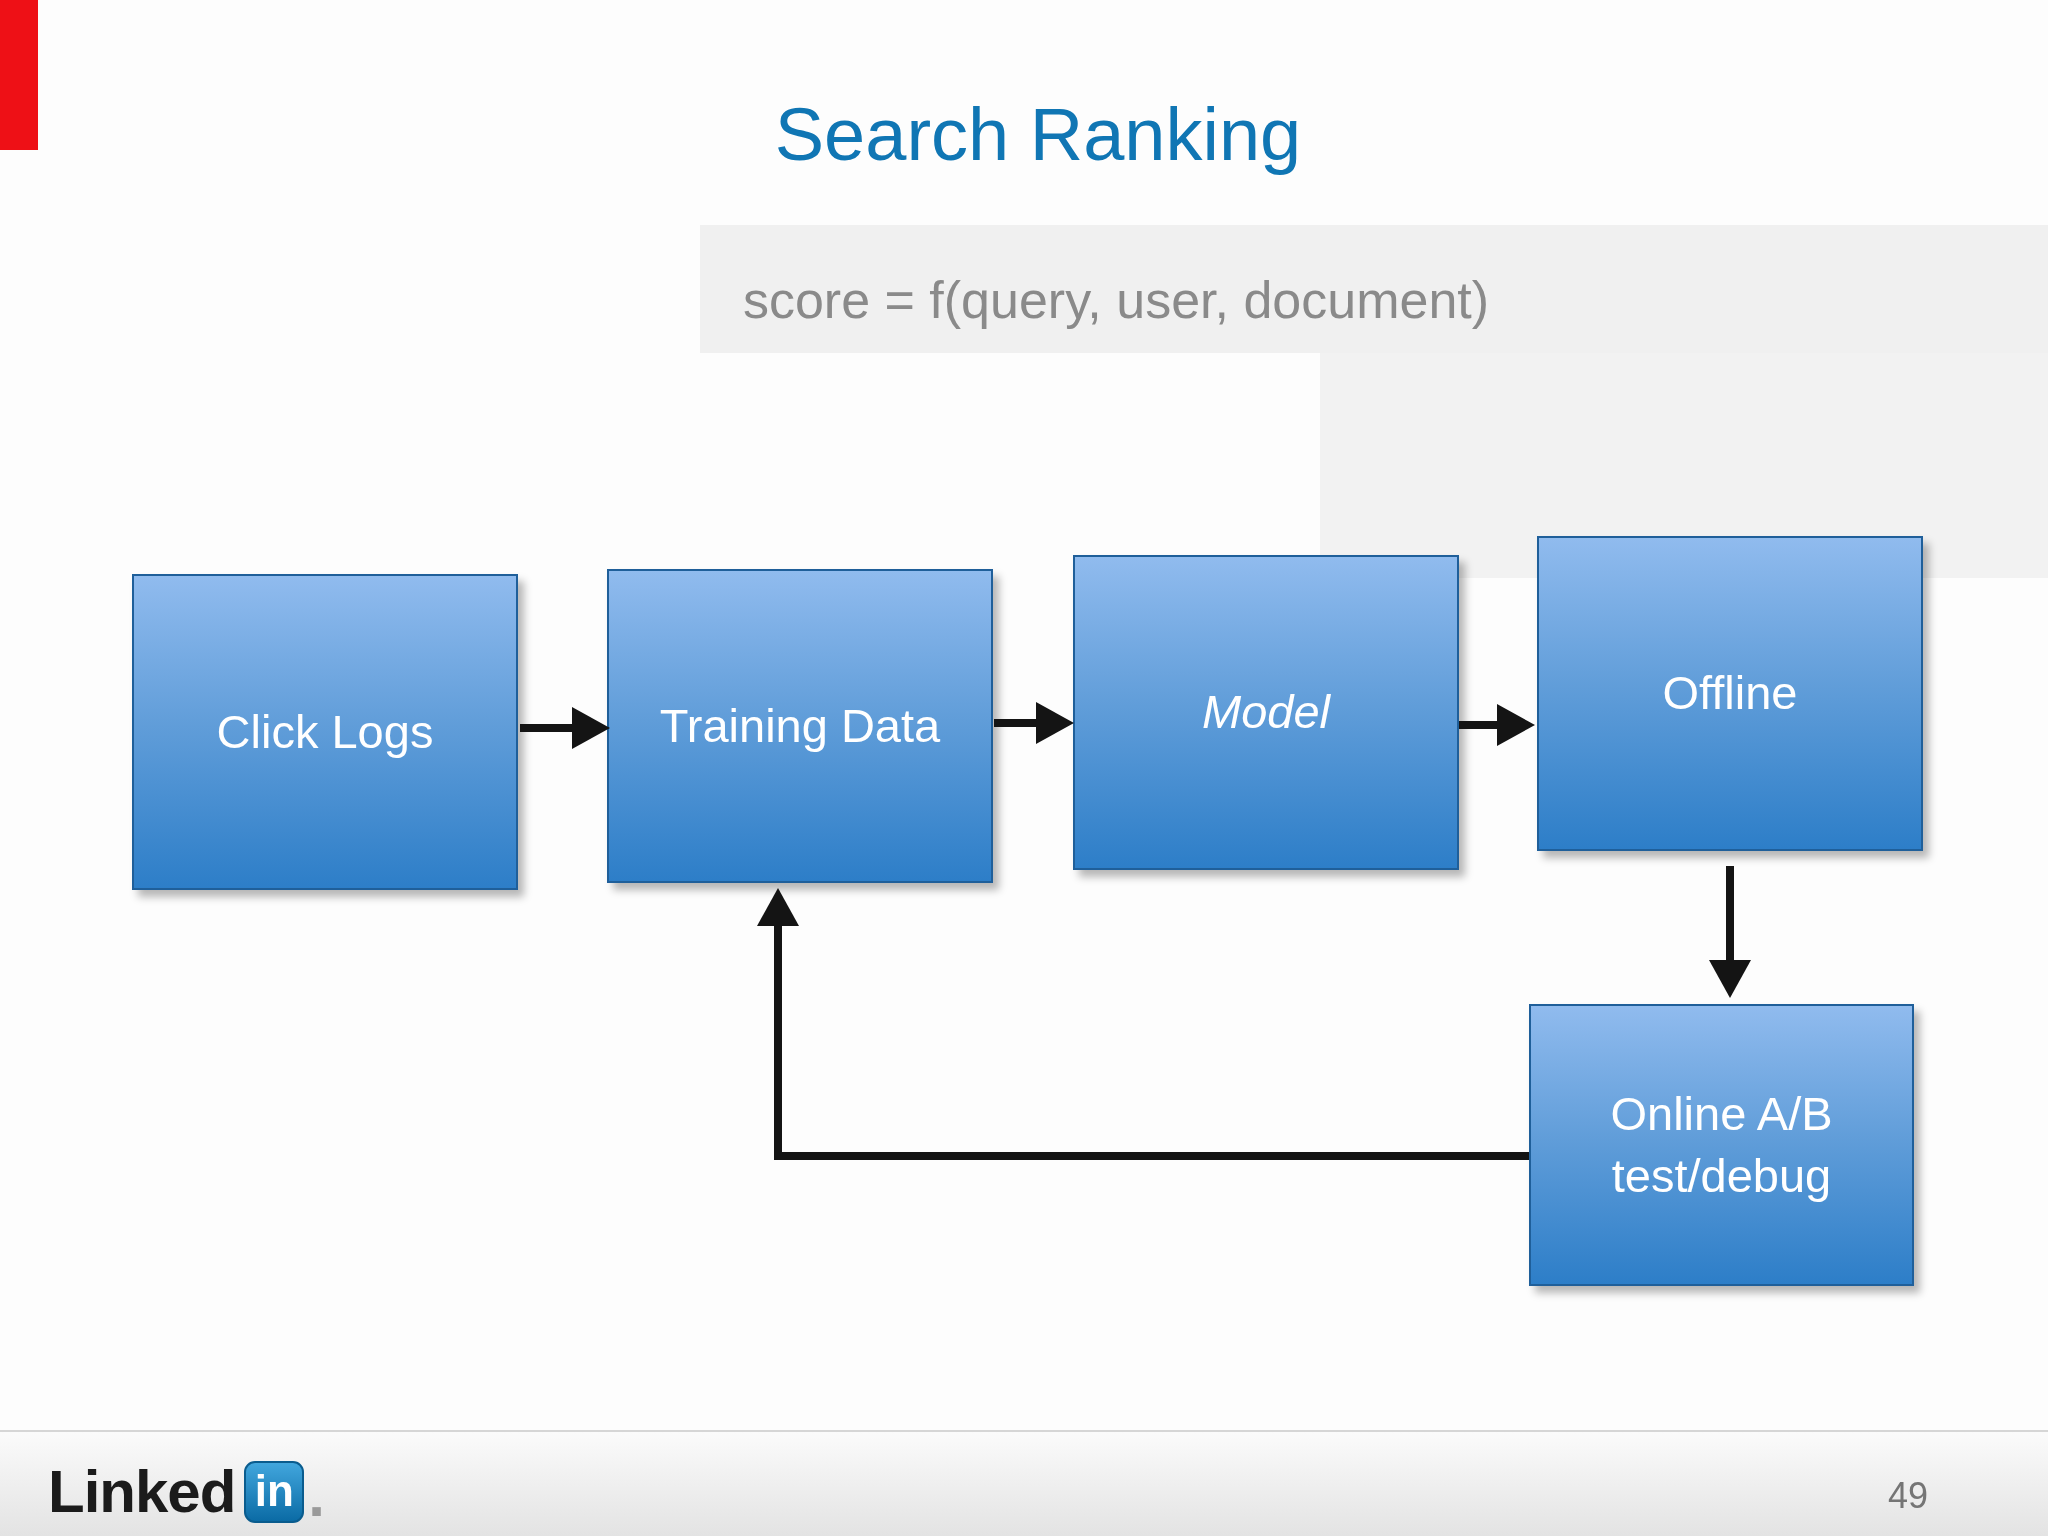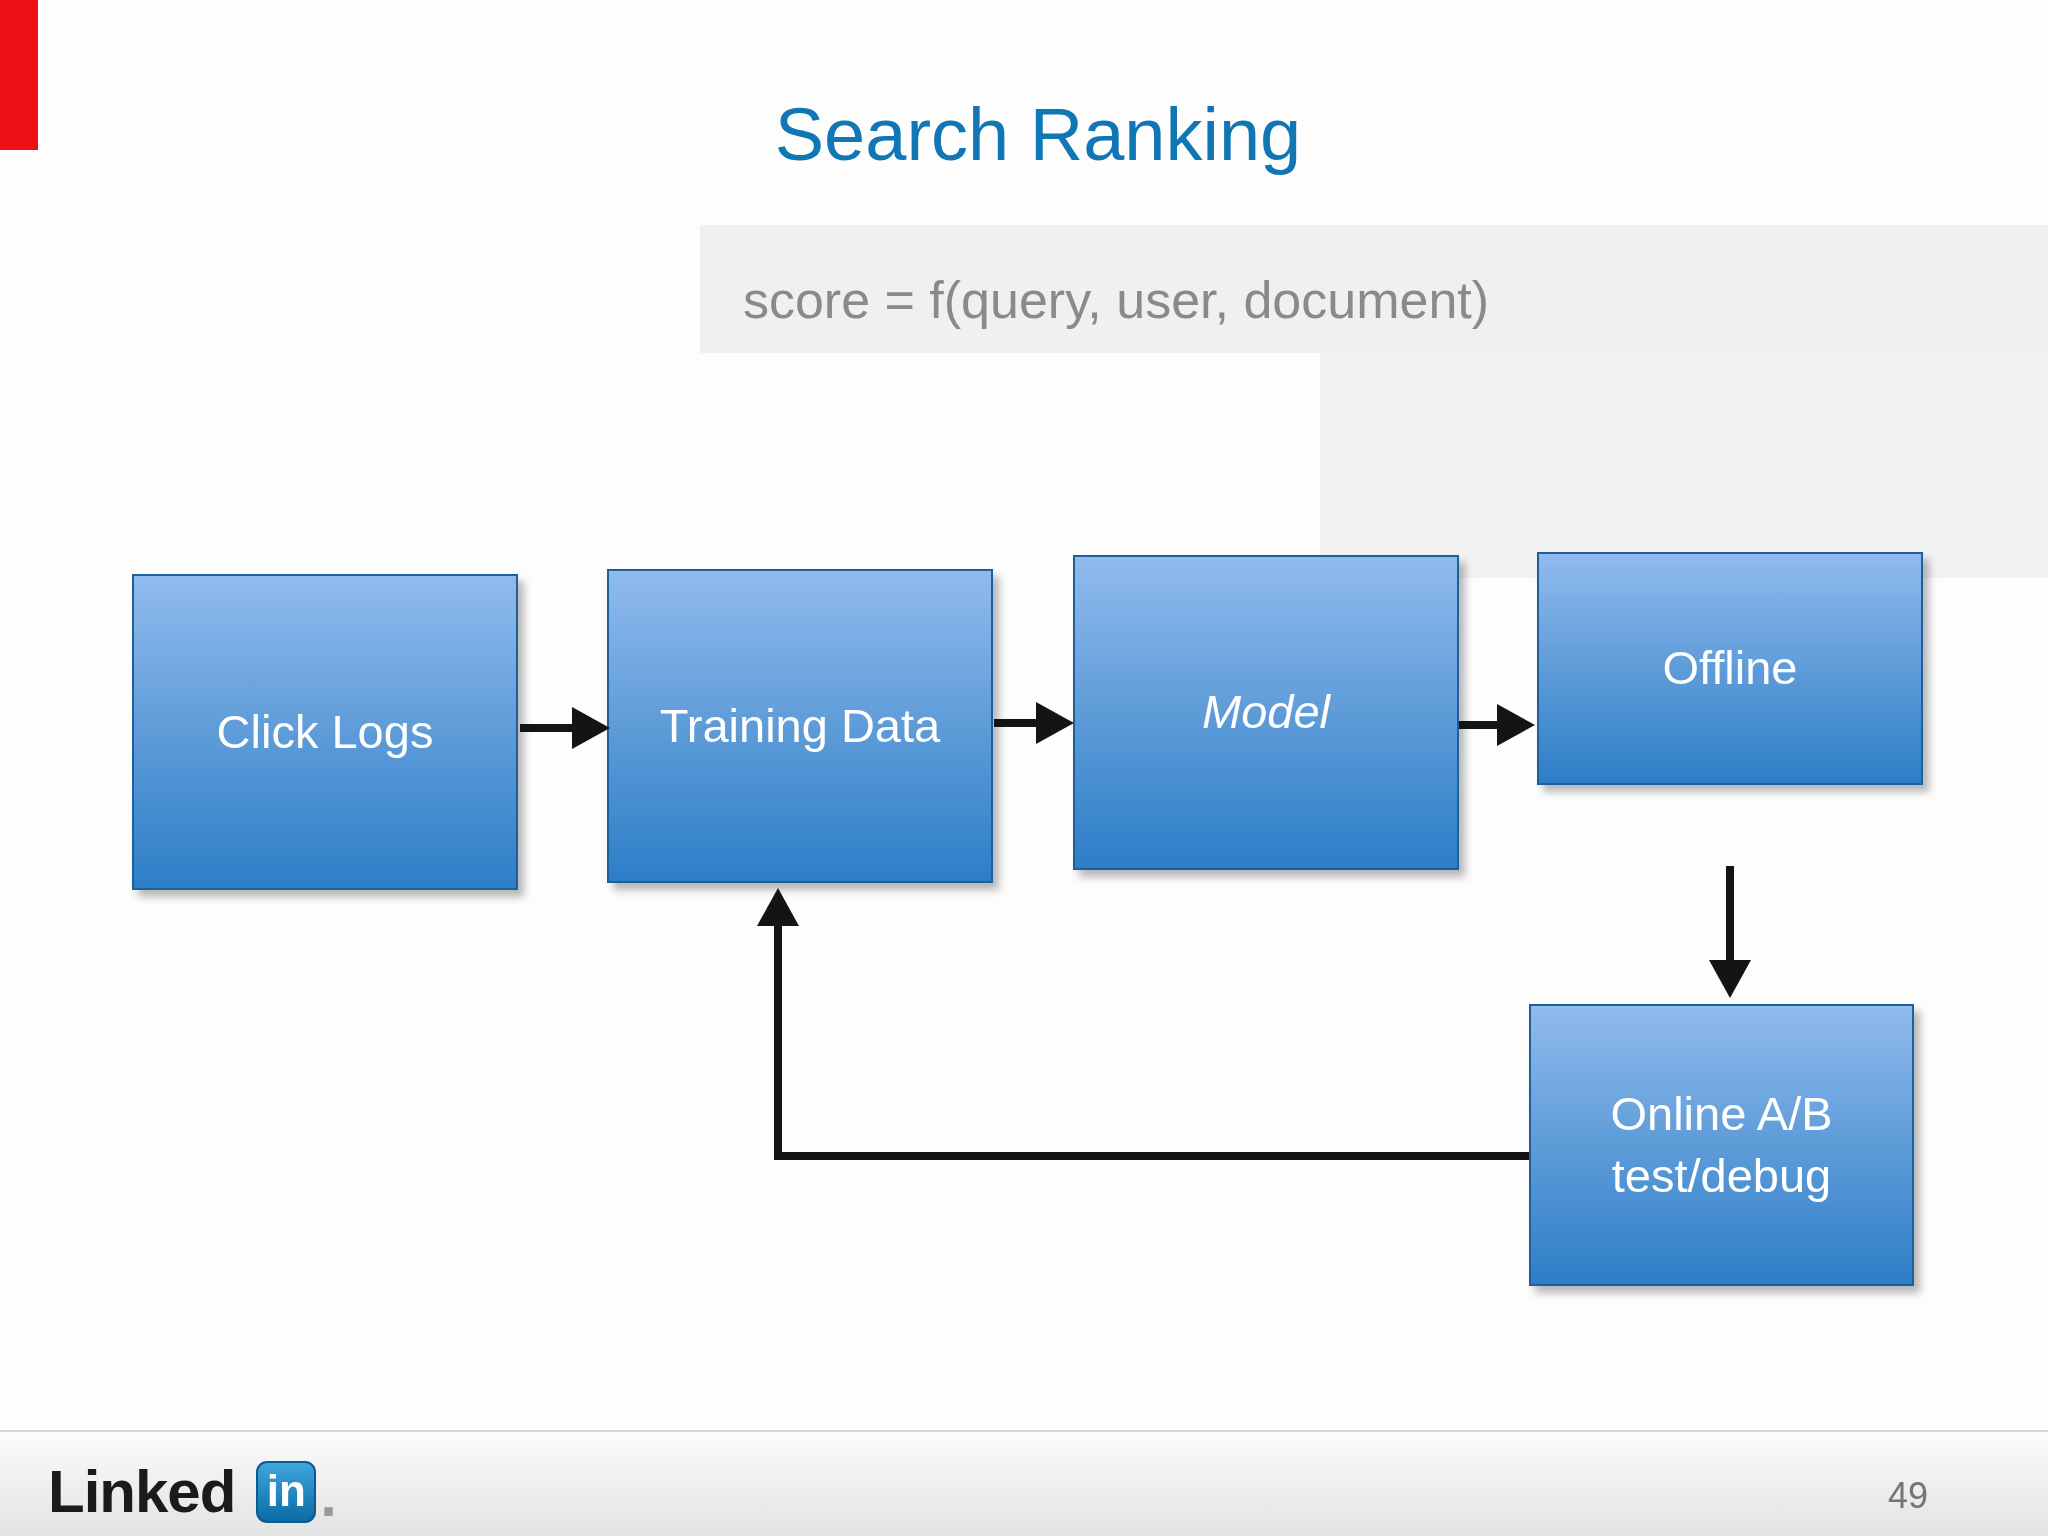--- a/index.html
+++ b/index.html
@@ -34,21 +34,21 @@
     background:linear-gradient(180deg,var(--node-top,#90bbee) 0%,var(--node-mid,#609dd9) 48%,var(--node-bottom,#2d7ec8) 100%);
     border:2px solid var(--node-border,#1f5f9a);
     box-shadow:6px 7px 8px rgba(0,0,0,0.28);
     display:flex; flex-direction:column; align-items:center; justify-content:center;
     color:#fff; font-size:47px; line-height:1.32; text-align:center;
     box-sizing:border-box;
   }
   .node-click-logs{left:132px; top:574px; width:386px; height:316px;}
   .node-training-data{left:607px; top:569px; width:386px; height:314px;}
   .node-model{left:1073px; top:555px; width:386px; height:315px;font-style:italic;}
-  .node-offline-evaluation{left:1537px; top:552px; width:386px; height:233px;text-align:center;}
+  .node-offline-evaluation{left:1537px; top:536px; width:386px; height:315px;text-align:center;}
   .node-online-ab{left:1529px; top:1004px; width:385px; height:282px;}
   .node-line{display:block;}
 
   .arrow{position:absolute; left:0; top:0; width:0; height:0;}
   .shaft{position:absolute; background:var(--ink,#141414);}
   .head{position:absolute; width:0; height:0;}
   .head-right{border-left:38px solid var(--ink,#141414); border-top:21px solid transparent; border-bottom:21px solid transparent;}
   .head-down {border-top:38px solid var(--ink,#141414); border-left:21px solid transparent; border-right:21px solid transparent;}
   .head-up   {border-bottom:38px solid var(--ink,#141414); border-left:21px solid transparent; border-right:21px solid transparent;}
 
@@ -78,21 +78,21 @@
   }
   .linkedin-logo{
     position:absolute; left:48px; top:27px; height:64px;
     display:flex; align-items:flex-end;
   }
   .li-word{
     font-size:60px; font-weight:700; color:var(--wordmark-black,#1b1b1b);
     letter-spacing:-1px; line-height:62px;
   }
   .li-badge{
-    display:inline-block; margin-left:21px; width:60px; height:62px;
+    display:inline-block; margin-left:9px; width:60px; height:62px;
     background:linear-gradient(180deg,var(--badge-top,#41a6dd) 0%,var(--badge-bottom,#0b6ba5) 100%);
     border:2px solid #0a5c8e; border-radius:11px; box-sizing:border-box;
     color:#fff; font-size:44px; font-weight:700; text-align:center; line-height:56px;
   }
   .li-period{
     font-size:60px; font-weight:700; color:#9a9a9a; line-height:54px; margin-left:4px;
   }
   .page-number{
     position:absolute; left:1888px; top:44px;
     font-size:36px; color:var(--footer-text,#757575); line-height:1.1;

